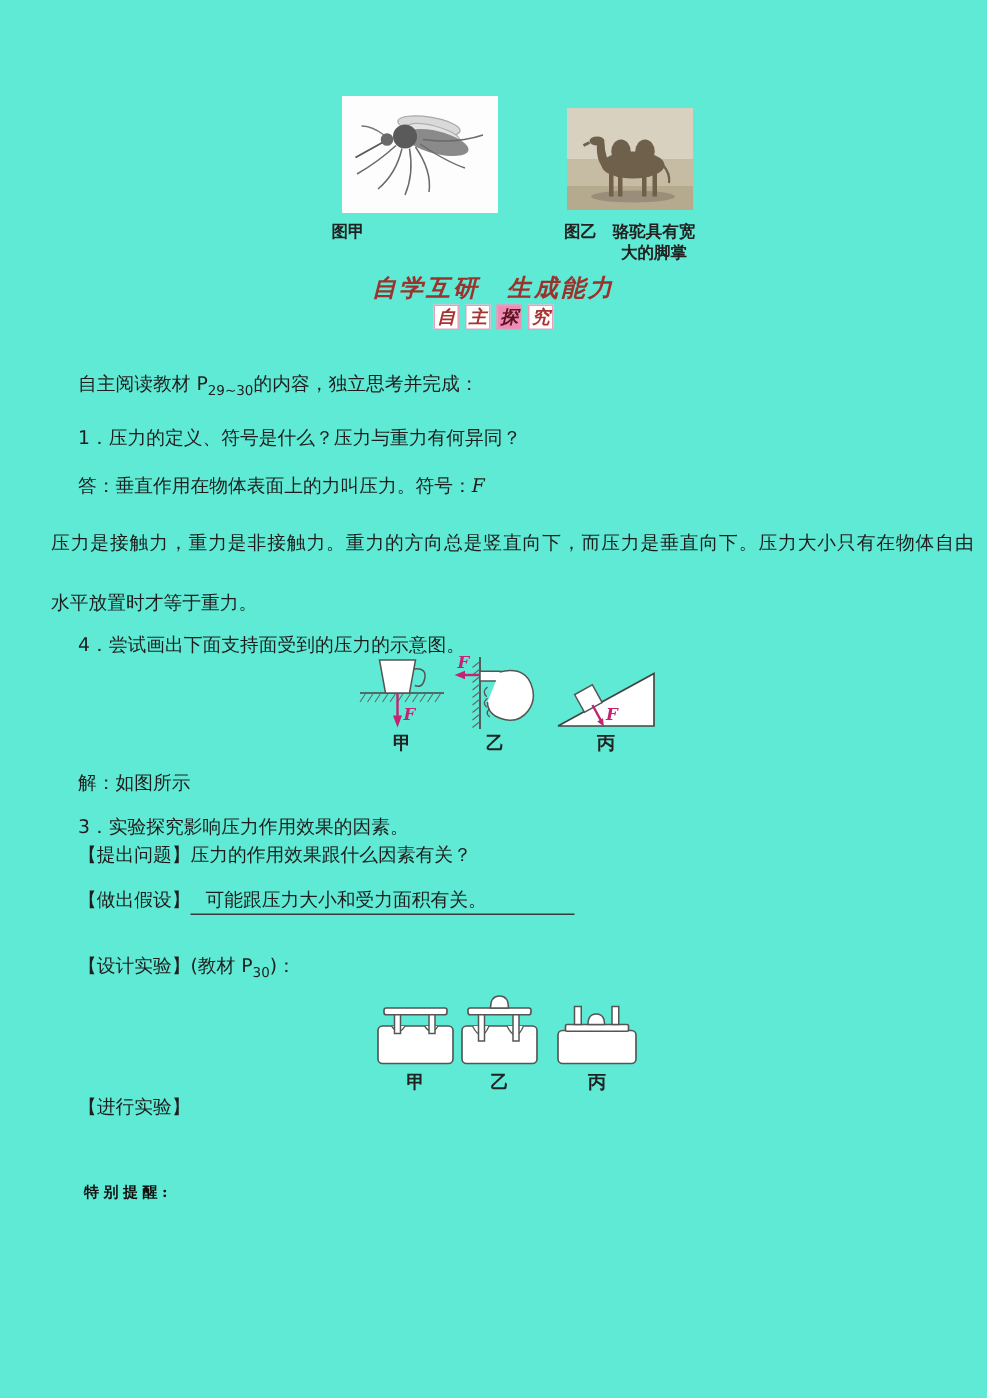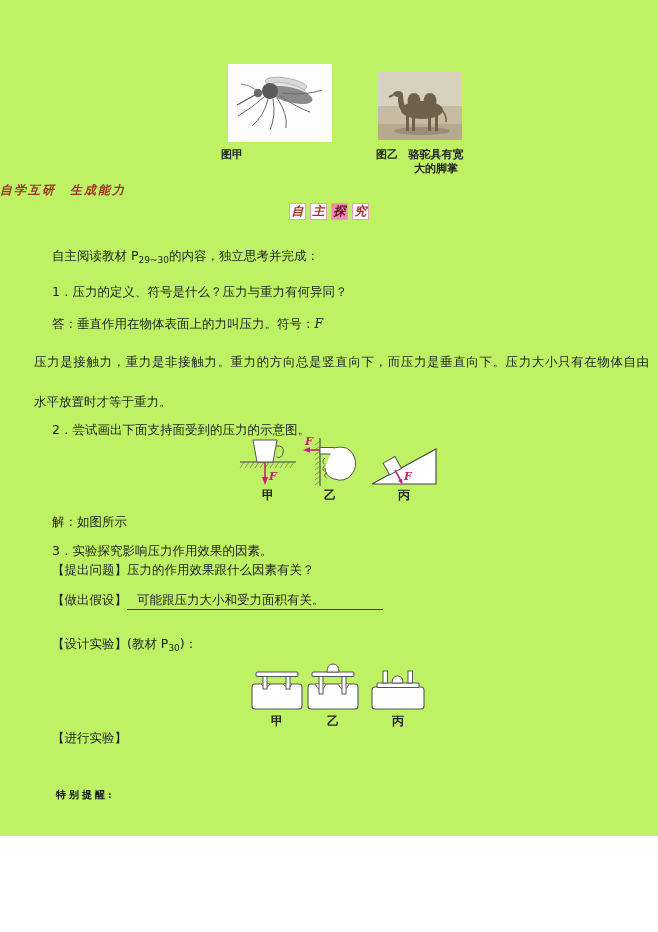--- a/index.html
+++ b/index.html
@@ -1,26 +1,26 @@
 <!DOCTYPE html>
 <html><head>
 <meta charset="utf-8">
 <style>
   * { margin:0; padding:0; box-sizing:border-box; }
   html,body { background:#ffffff; }
   .page {
-    position:relative; width:658px; height:836px; background:#bef264;
+    position:relative; width:658px; height:932px; background:#5eead4;
     font-family:"DejaVu Sans", sans-serif; color:#1e1e1e; overflow:hidden;
   }
   .abs { position:absolute; }
   .t { font-size:12.5px; line-height:1.25; color:#1e1e1e; white-space:nowrap; }
   .cap { font-size:11px; font-weight:bold; line-height:14px; color:#222; }
   .script-red {
-    font-size:12px; font-weight:bold; font-style:italic; color:#9d322c;
-    letter-spacing:2px; width:100%;
+    font-size:16px; font-weight:bold; font-style:italic; color:#9d322c;
+    letter-spacing:2px; text-align:center; width:100%;
   }
   .boxrow { display:flex; gap:4px; left:50%; transform:translateX(-50%); }
   .boxchar {
     width:17px; height:17px; border:1px solid #e79fba; background:#fff;
     color:#a8322e; font-size:12px; font-weight:bold; display:flex;
     align-items:center; justify-content:center; font-style:italic;
   }
   .boxchar.hl { background:#ee8cb6; color:#5d1420; }
   .serif-it { font-family:"DejaVu Serif", serif; font-style:italic; }
   .sub { font-size:9px; vertical-align:-3px; }
@@ -104,21 +104,21 @@
 
   <div class="abs t" style="left:52px;top:284px">1．压力的定义、符号是什么？压力与重力有何异同？</div>
 
   <div class="abs t" style="left:52px;top:316px">
     <span>答：垂直作用在物体表面上的力叫压力。符号：</span><span class="serif-it">F</span>
   </div>
 
   <div class="abs t" style="left:34px;top:354px;width:612px;letter-spacing:0.6px">压力是接触力，重力是非接触力。重力的方向总是竖直向下，而压力是垂直向下。压力大小只有在物体自由</div>
   <div class="abs t" style="left:34px;top:394px">水平放置时才等于重力。</div>
 
-  <div class="abs t" style="left:52px;top:422px">2．尝试画出下面支持面受到的压力的示意图。</div>
+  <div class="abs t" style="left:52px;top:422px">4．尝试画出下面支持面受到的压力的示意图。</div>
 
   <div class="abs figblock" style="left:238px;top:438px;width:60px">
     <div style="position:relative;width:60px;height:48px">
       <svg width="60" height="48" viewBox="0 0 60 48">
         <path d="M2 24 H58" stroke="#444" stroke-width="1"></path>
         <path d="M6 24 l-4 6 M11 24 l-4 6 M16 24 l-4 6 M21 24 l-4 6 M26 24 l-4 6 M31 24 l-4 6 M36 24 l-4 6 M41 24 l-4 6 M46 24 l-4 6 M51 24 l-4 6 M56 24 l-4 6" stroke="#666" stroke-width="0.7"></path>
         <path d="M15 2 L39 2 L35 24 L19 24 Z" fill="#fff" stroke="#555" stroke-width="1"></path>
         <path d="M38 8 q9 -1 7 7 q-1.5 6 -6.5 4" fill="none" stroke="#555" stroke-width="1"></path>
         <path d="M27 24 V41" stroke="#c52272" stroke-width="1.6"></path>
         <path d="M27 47 L24 39 L30 39 Z" fill="#c52272"></path>

